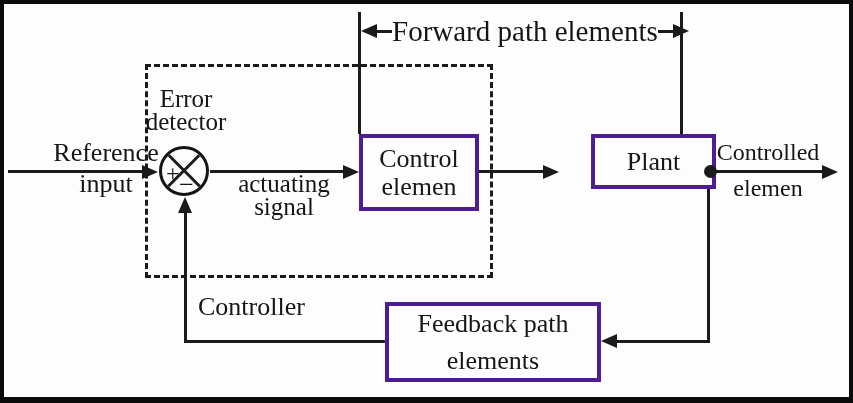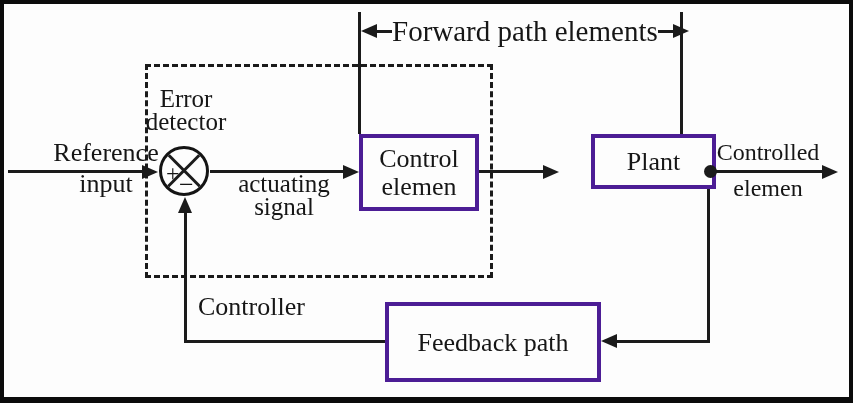--- a/index.html
+++ b/index.html
@@ -119,18 +119,19 @@
     <span class="block-line">Controlled</span>
     <span class="block-line" style="margin-top:7px;">elemen</span>
   </div>
 
   <div class="vline" style="left:707px;top:171px;height:172px;"></div>
   <div class="hline" style="left:615px;top:340px;width:95px;"></div>
   <div class="arrow left" style="left:601px;top:334px;"></div>
 
   <div class="box" style="left:385px;top:302px;width:216px;height:80px;box-sizing:border-box;line-height:29px;gap:8px;">
     <span class="block-line">Feedback path</span>
+    <span class="block-line">elements</span>
   </div>
 
   <div class="hline" style="left:186px;top:340px;width:199px;"></div>
   <div class="vline" style="left:184px;top:210px;height:133px;"></div>
   <div class="arrow up" style="left:178px;top:197px;"></div>
 </div>
 
 </body></html>

